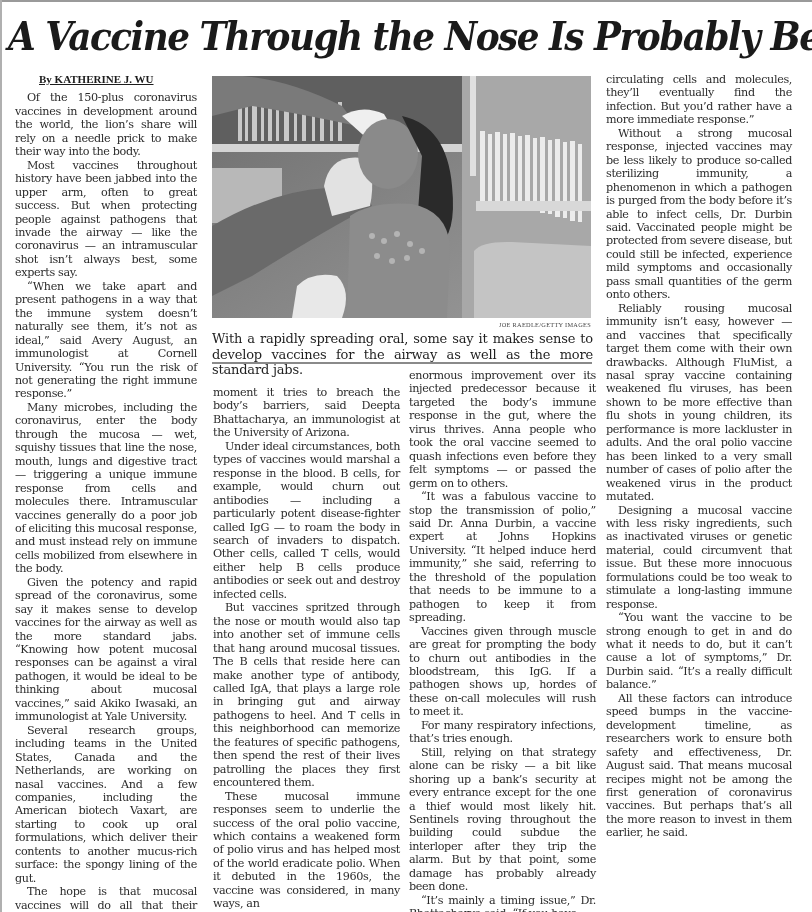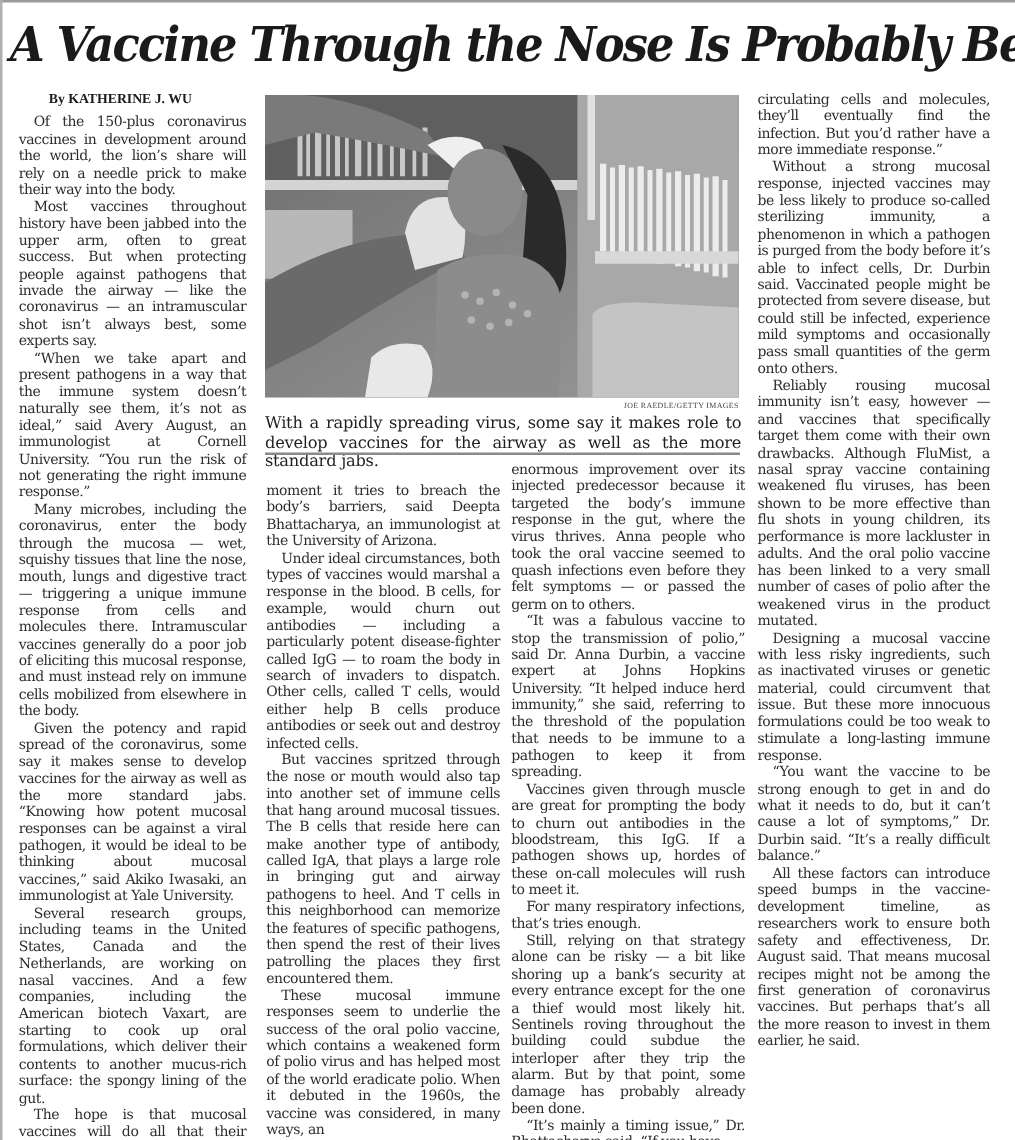--- a/index.html
+++ b/index.html
@@ -25,21 +25,21 @@
     font-size: 11.2px; line-height: 13.45px;
     text-align: justify; hyphens: manual;
     letter-spacing: -0.35px;
     color: #2c2c2c;
   }
   .col p { margin: 0; text-indent: 12px; }
   .col p.cont { text-indent: 0; }
   .byline {
     font-family: "Liberation Serif", serif; font-weight: bold;
     font-size: 11px; text-align: left; margin: 0 0 5px 24px !important;
-    letter-spacing: 0; color: #1c1c1c;
+    letter-spacing: 0; color: #1c1c1c; text-decoration: underline;
   }
   #col1 { left: 15px; top: 73px; width: 182px; }
   #col2 { left: 213px; top: 386px; width: 187px; }
   #col3 { left: 409px; top: 369px; width: 187px; }
   #col4 { left: 606px; top: 73px; width: 186px; }
 
   .photo {
     position: absolute; left: 212px; top: 76px; width: 379px; height: 242px;
     background: #8e8e8e; overflow: hidden;
   }
@@ -146,21 +146,21 @@
         <circle cx="165" cy="180" r="3"></circle>
         <circle cx="180" cy="185" r="3"></circle>
       <circle cx="195" cy="182" r="3"></circle>
         <circle cx="210" cy="175" r="3"></circle>
     </g>
 
     <path d="M85 210 Q100 195 125 200 Q140 215 130 242 L80 242 Z" fill="#e8e8e8"></path>
   </svg>
 </div>
 <div class="credit">JOE RAEDLE/GETTY IMAGES</div>
-<div class="caption">With a rapidly spreading virus, some say it makes role to develop vaccines for the airway as well as the more standard jabs.</div>
+<div class="caption">With a rapidly spreading oral, some say it makes sense to develop vaccines for the airway as well as the more standard jabs.</div>
 <div class="caption-rule"></div>
 
 <div class="col" id="col2">
   <p class="cont">moment it tries to breach the body’s barriers, said Deepta Bhattacharya, an immunologist at the University of Arizona.</p>
   <p>Under ideal circumstances, both types of vaccines would marshal a response in the blood. B cells, for example, would churn out antibodies — including a particularly potent disease-fighter called IgG — to roam the body in search of invaders to dispatch. Other cells, called T cells, would either help B cells produce antibodies or seek out and destroy infected cells.</p>
   <p>But vaccines spritzed through the nose or mouth would also tap into another set of immune cells that hang around mucosal tissues. The B cells that reside here can make another type of antibody, called IgA, that plays a large role in bringing gut and airway pathogens to heel. And T cells in this neighborhood can memorize the features of specific pathogens, then spend the rest of their lives patrolling the places they first encountered them.</p>
   <p>These mucosal immune responses seem to underlie the success of the oral polio vaccine, which contains a weakened form of polio virus and has helped most of the world eradicate polio. When it debuted in the 1960s, the vaccine was considered, in many ways, an</p>
 </div>
 
 <div class="col" id="col3">

